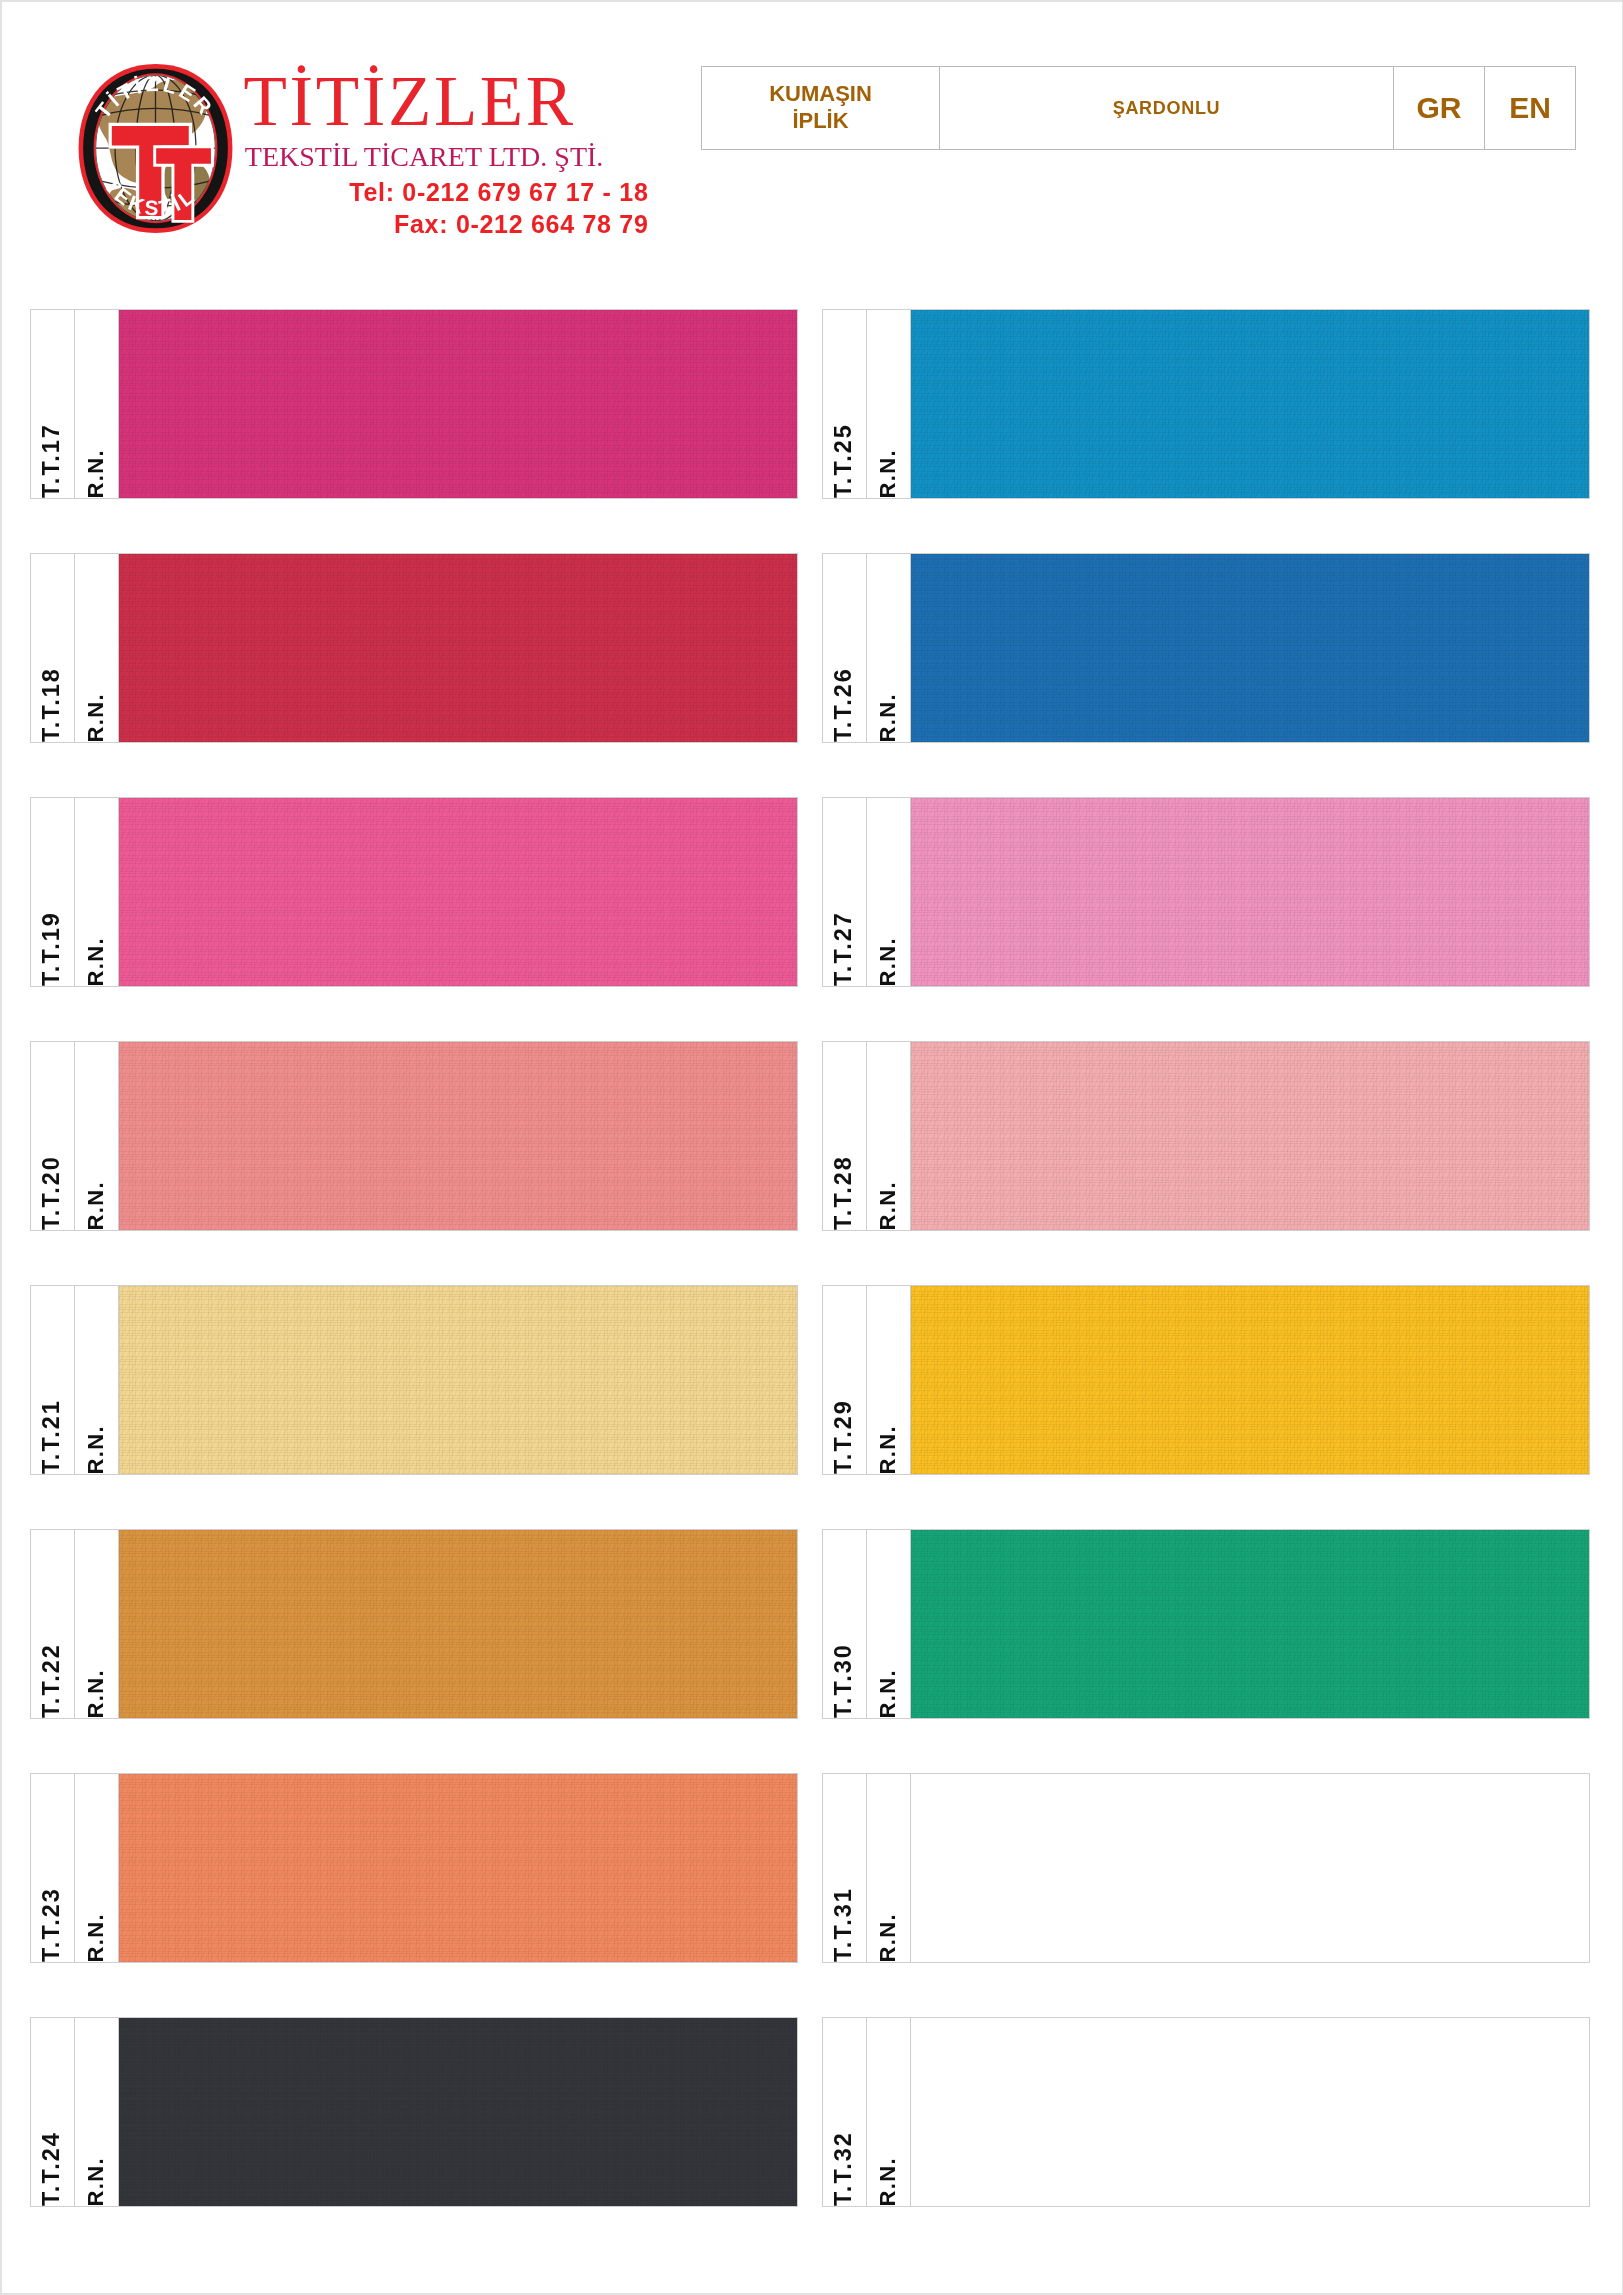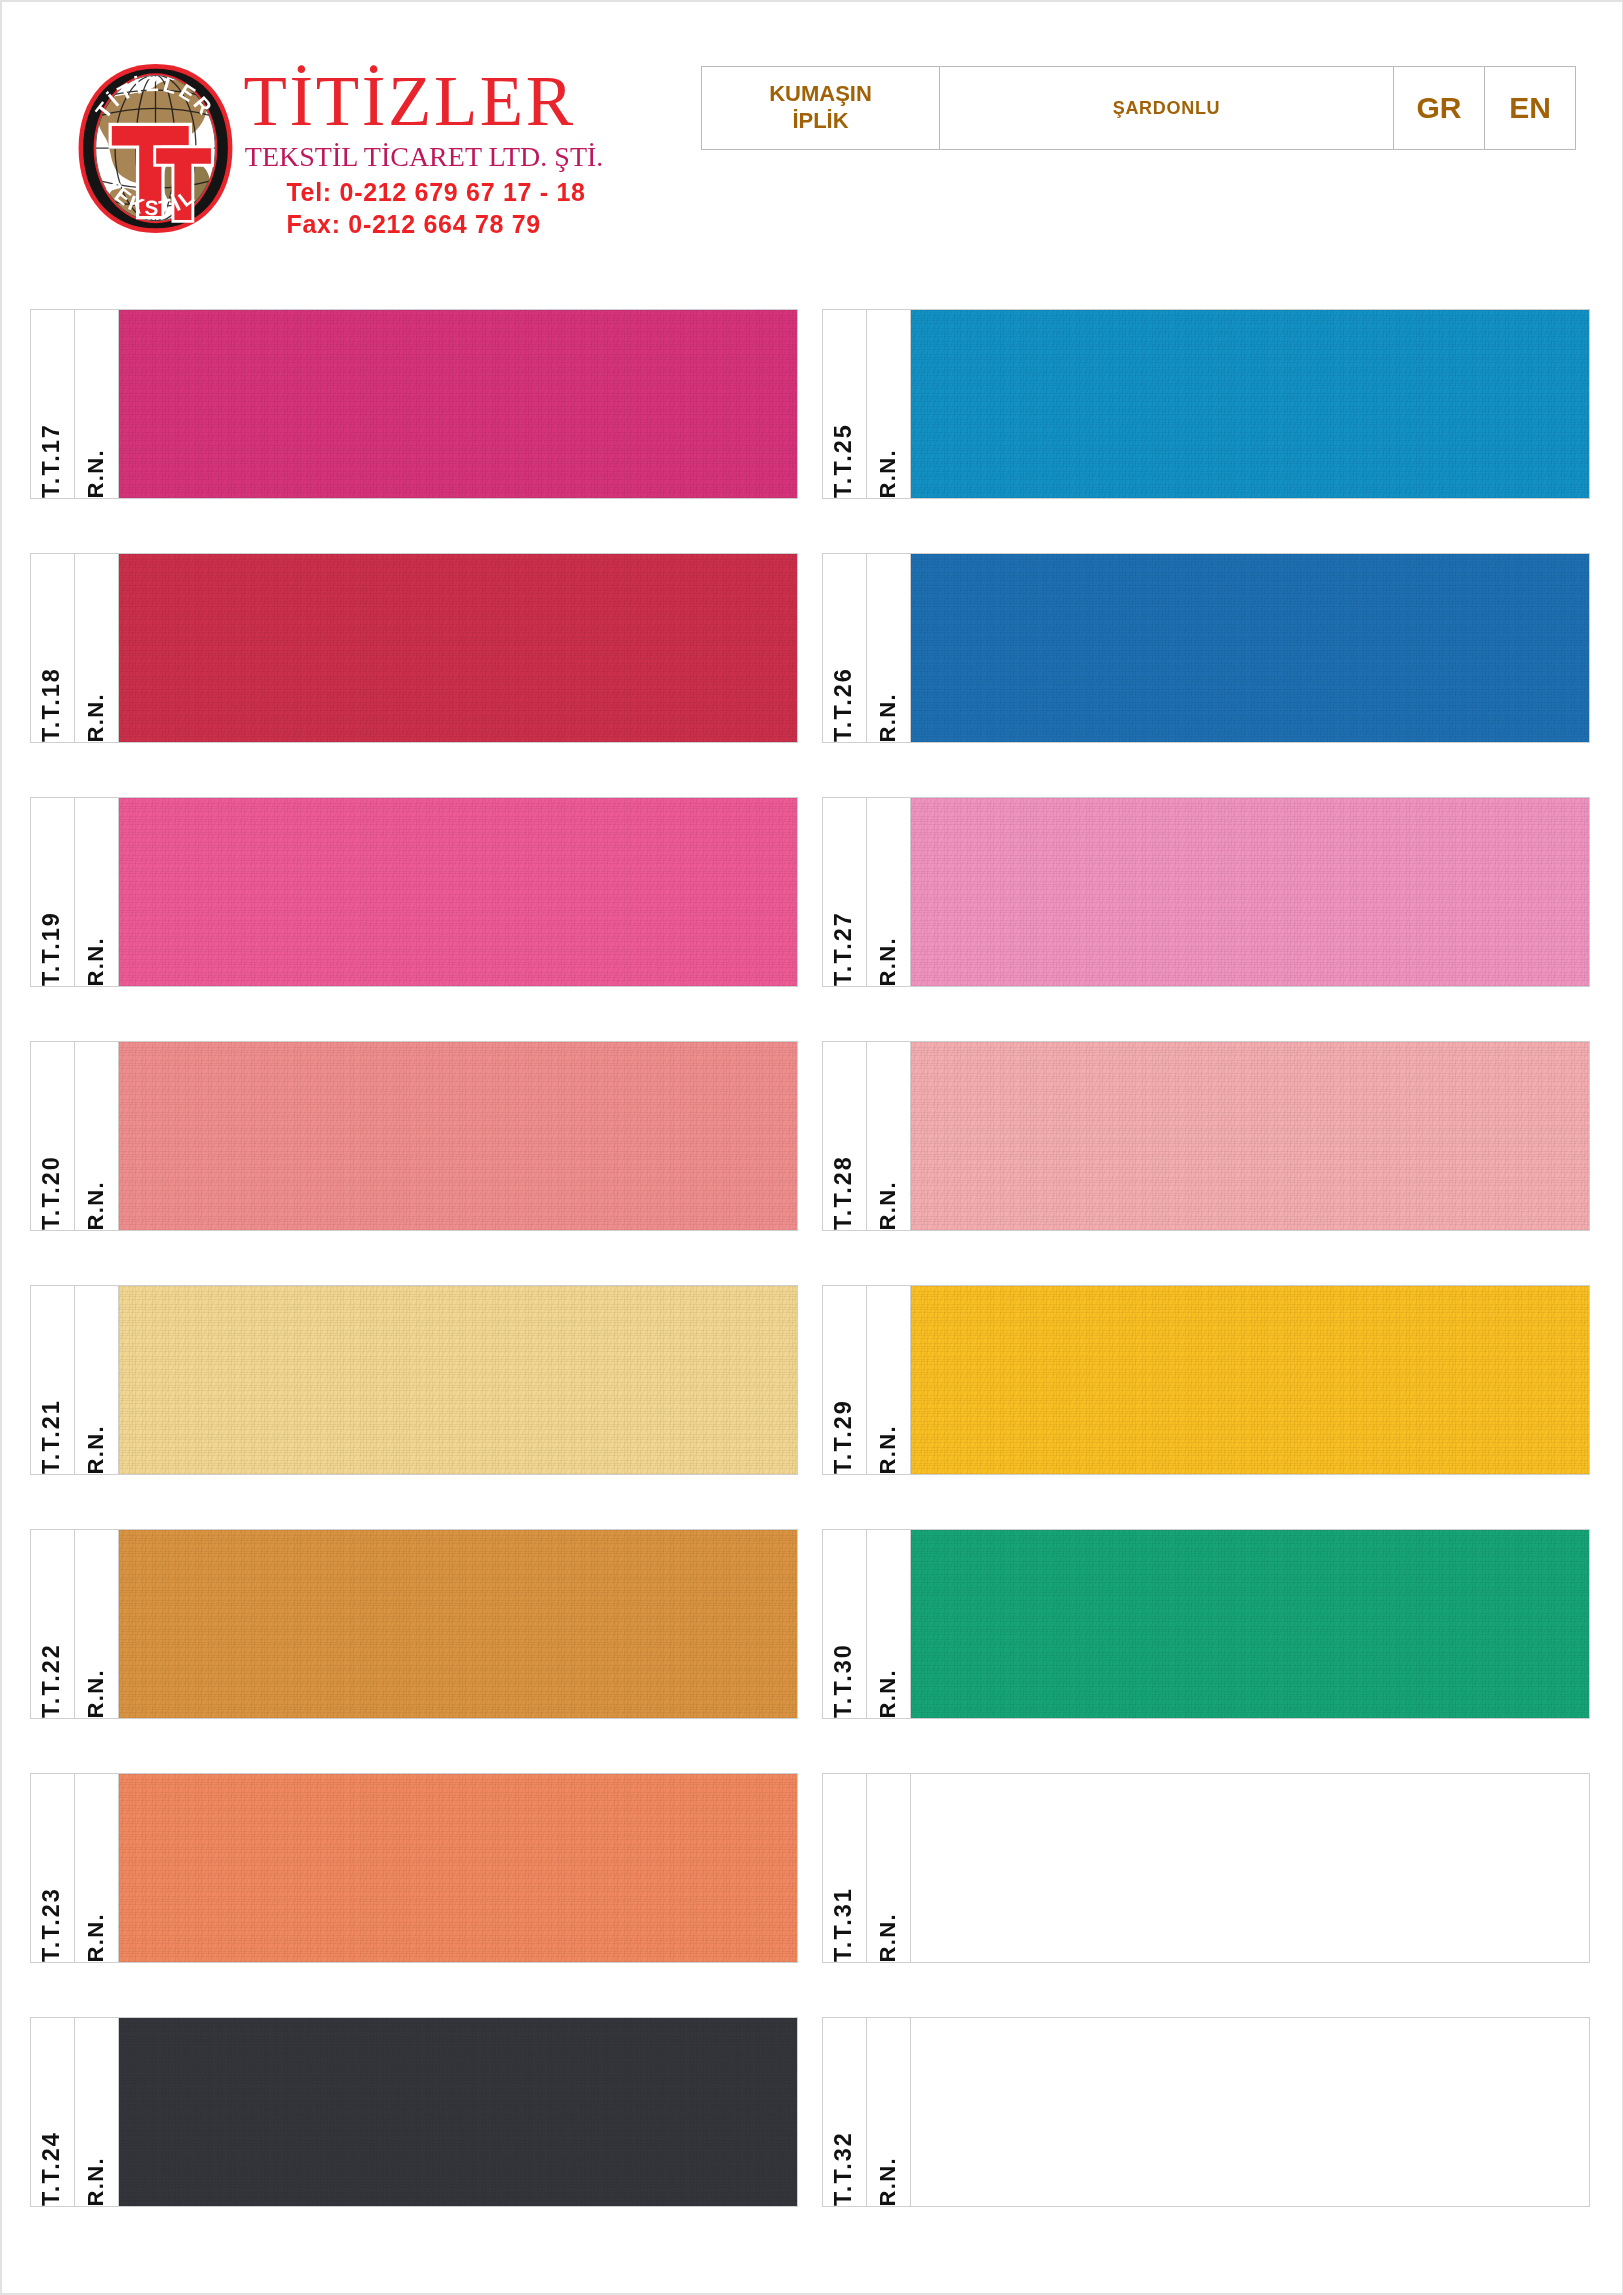--- a/index.html
+++ b/index.html
@@ -76,20 +76,21 @@
   }
   .brand-tel, .brand-fax {
     color: #ed2024;
     font-size: 25px;
     font-weight: 700;
     letter-spacing: 0.7px;
     white-space: nowrap;
     margin: 0;
     padding: 7.8px 0 0 43px;
     line-height: 1.05;
+    text-align: right;
   }
   .brand-fax { padding-top: 5.2px; }
 
   
   .spec-table {
     position: absolute;
     left: 660px;
     top: 25px;
     width: 863px;
     border-collapse: collapse;

